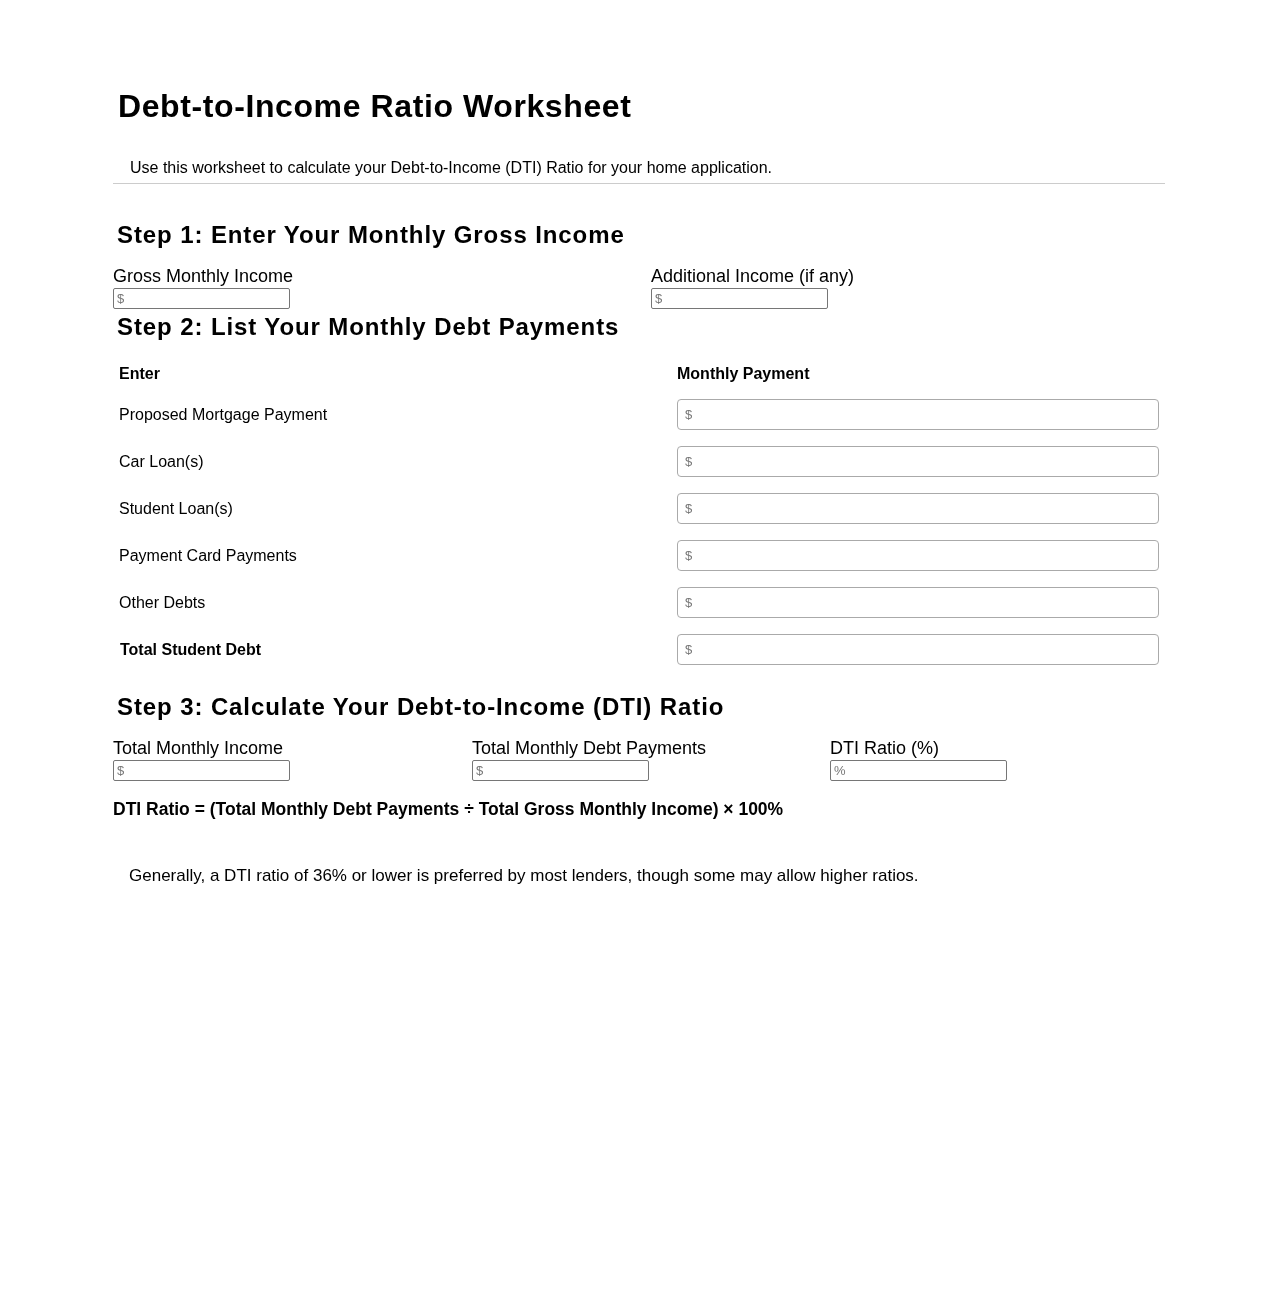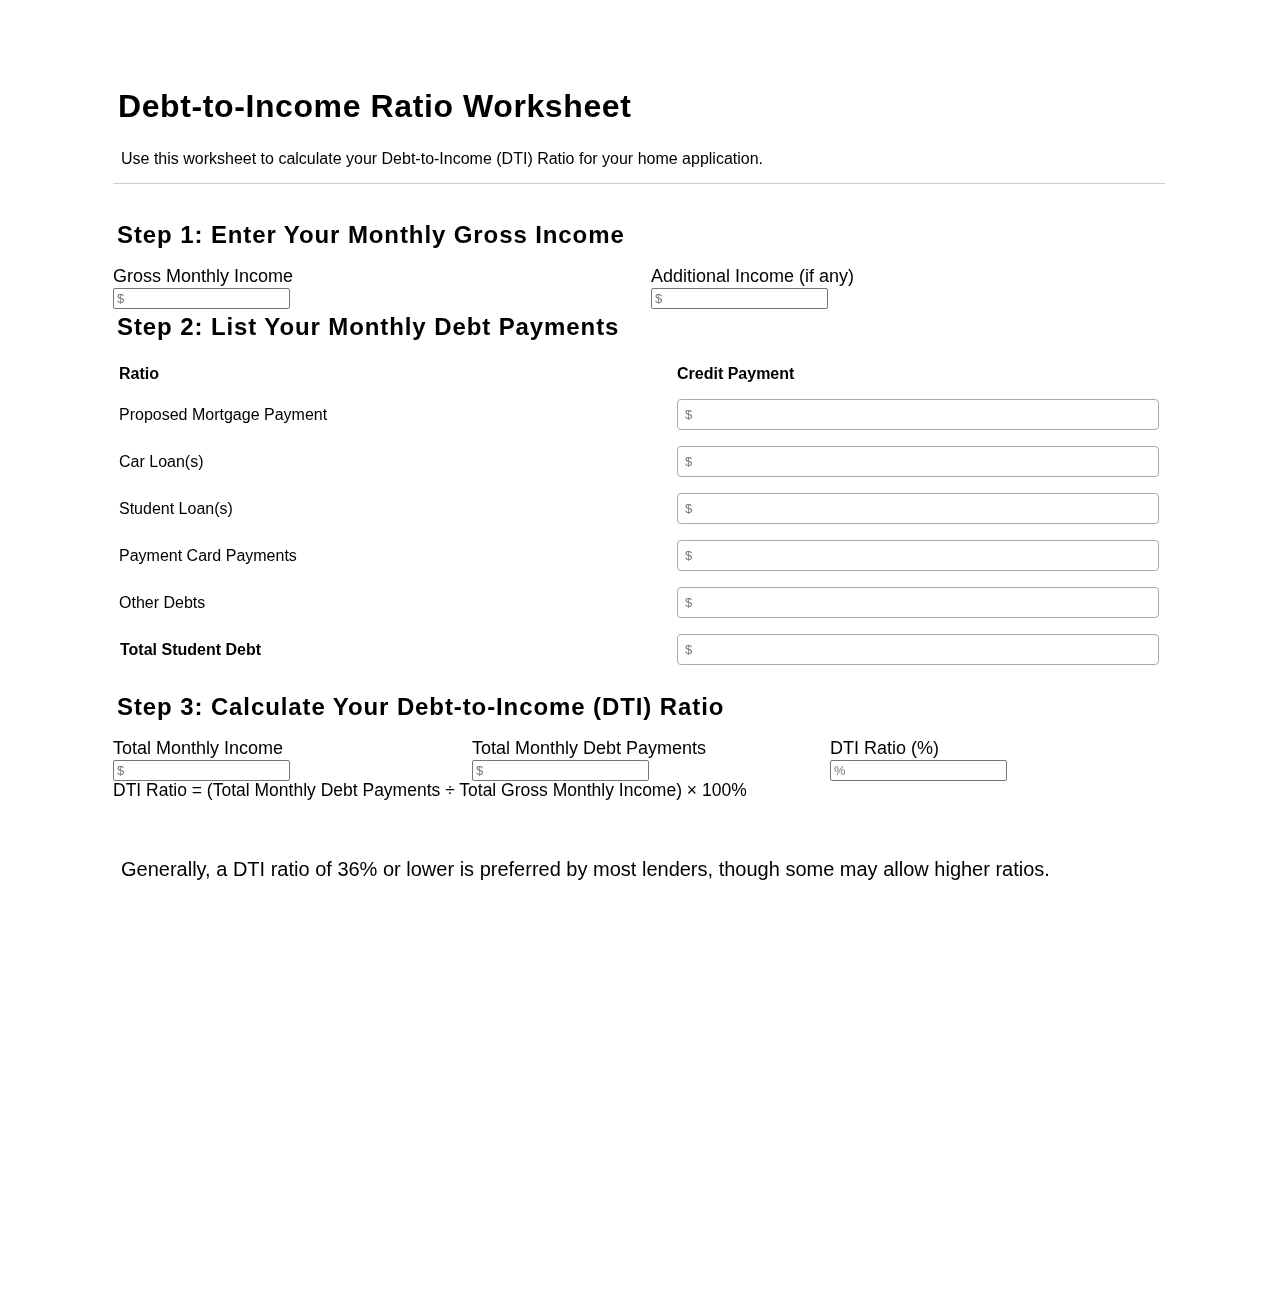--- a/index.html
+++ b/index.html
@@ -1,31 +1,31 @@
 <!DOCTYPE html>
 <html><head>
 <meta charset="utf-8">
 <style>
   html, body { margin: 0; padding: 0; background: #ffffff; }
   body { width: 1278px; height: 1300px; font-family: "Liberation Sans", sans-serif; color: #000; position: relative; }
   .page { position: absolute; left: 113px; top: 0; width: 1052px; }
   h1 { position: absolute; top: 83px; left: 0; margin: 5px; font-size: 32px; font-weight: bold; letter-spacing: 0.6px; white-space: nowrap; }
-  .intro { position: absolute; top: 142px; left: 0; margin: 8px; font-size: 16px; white-space: nowrap; }
+  .intro { position: absolute; top: 142px; left: 0; margin: 17px; font-size: 16px; white-space: nowrap; }
   hr.rule { position: absolute; top: 183px; left: 0; width: 1052px; margin: 0; border: 0; border-top: 1px solid #cccccc; }
   h2 { position: absolute; left: 0; margin: 4px; font-size: 24px; font-weight: bold; letter-spacing: 0.9px; white-space: nowrap; }
   .lbl { position: absolute; font-size: 18px; white-space: nowrap; }
   .small-input { position: absolute; width: 177px; height: 21px; box-sizing: border-box; border: 1px solid #767676; border-radius: 2px; font-family: "Liberation Sans", sans-serif; font-size: 13px; padding: 0 3px; background: #fff; color: #000; }
   .small-input::placeholder { color: #777; }
   .th { position: absolute; font-size: 16px; font-weight: bold; white-space: nowrap; }
   .row-lbl { position: absolute; left: 6px; font-size: 16px; white-space: nowrap; text-align: right; }
   .row-lbl.bold { font-weight: bold; left: 7px; }
   .big-input { position: absolute; left: 564px; width: 482px; height: 31px; box-sizing: border-box; border: 1px solid #aaaaaa; border-radius: 4px; font-family: "Liberation Sans", sans-serif; font-size: 13px; padding: 0 7px; background: #fff; color: #000; }
   .big-input::placeholder { color: #777; }
-  .formula { position: absolute; top: 780px; left: 0; margin: 0; font-size: 17.5px; font-weight: normal; white-space: nowrap; }
-  .note { position: absolute; top: 850px; left: 0; margin: 8px; font-size: 20px; white-space: nowrap; }
+  .formula { position: absolute; top: 799px; left: 0; margin: 0; font-size: 17.5px; font-weight: bold; white-space: nowrap; }
+  .note { position: absolute; top: 850px; left: 0; margin: 16px; font-size: 17px; white-space: nowrap; }
 </style>
 </head>
 <body>
 
 <div class="page">
 
   <h1>Debt-to-Income Ratio Worksheet</h1>
   <p class="intro">Use this worksheet to calculate your Debt-to-Income (DTI) Ratio for your home application.</p>
   <hr class="rule">
 
@@ -36,22 +36,22 @@
     <input class="small-input" style="top: 288px; left: 0px;" type="text" placeholder="$">
 
     <label class="lbl" style="top:266px; left:538px">Additional Income (if any)</label>
     <input class="small-input" style="top: 288px; left: 538px;" type="text" placeholder="$">
   </section>
 
   <section>
     <h2 style="top:309px">Step 2: List Your Monthly Debt Payments</h2>
 
     <div>
-      <div class="th" style="top:365px; left:6px">Ratio</div>
-      <div class="th" style="top:365px; left:564px">Credit Payment</div>
+      <div class="th" style="top:365px; left:6px">Enter</div>
+      <div class="th" style="top:365px; left:564px">Monthly Payment</div>
 
       <div class="row-lbl" style="top:406px">Proposed Mortgage Payment</div>
       <input class="big-input" style="top: 399px;" type="text" placeholder="$">
 
       <div class="row-lbl" style="top:453px">Car Loan(s)</div>
       <input class="big-input" style="top: 446px;" type="text" placeholder="$">
 
       <div class="row-lbl" style="top:500px">Student Loan(s)</div>
       <input class="big-input" style="top: 493px;" type="text" placeholder="$">
 

